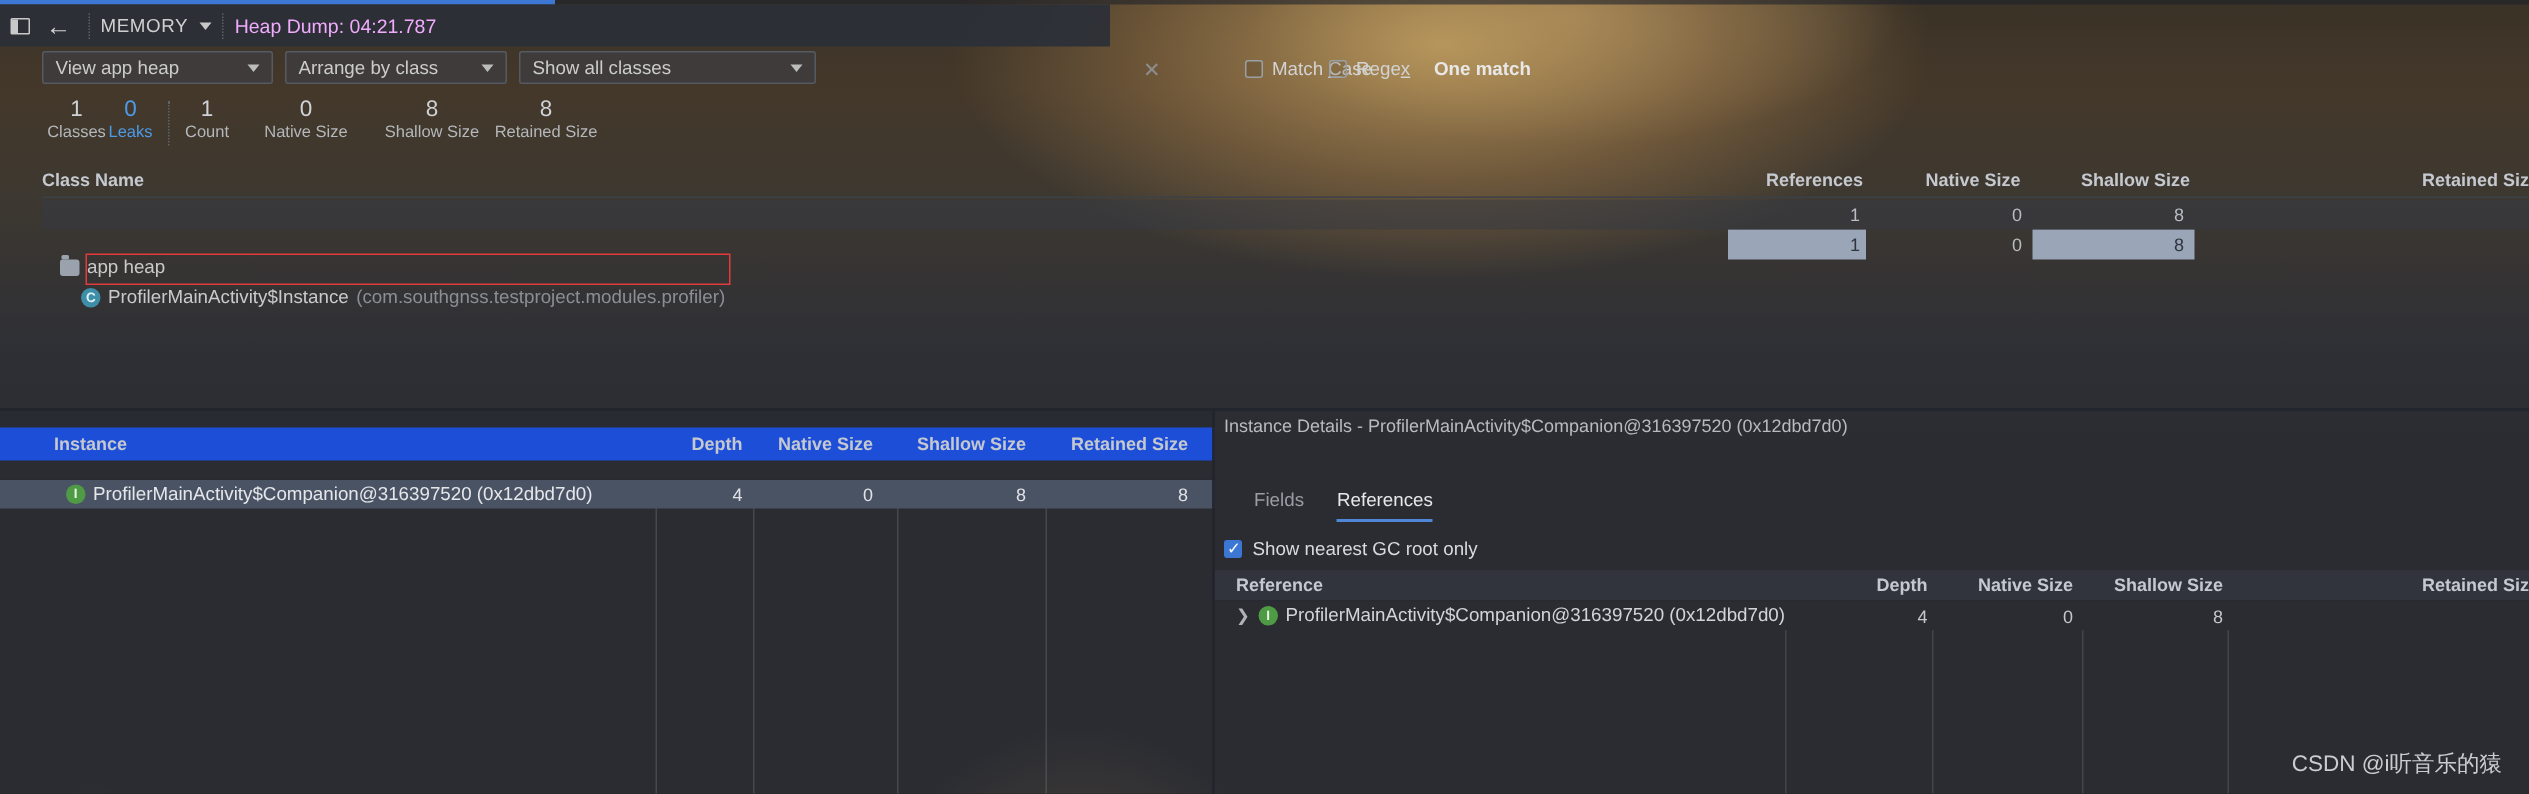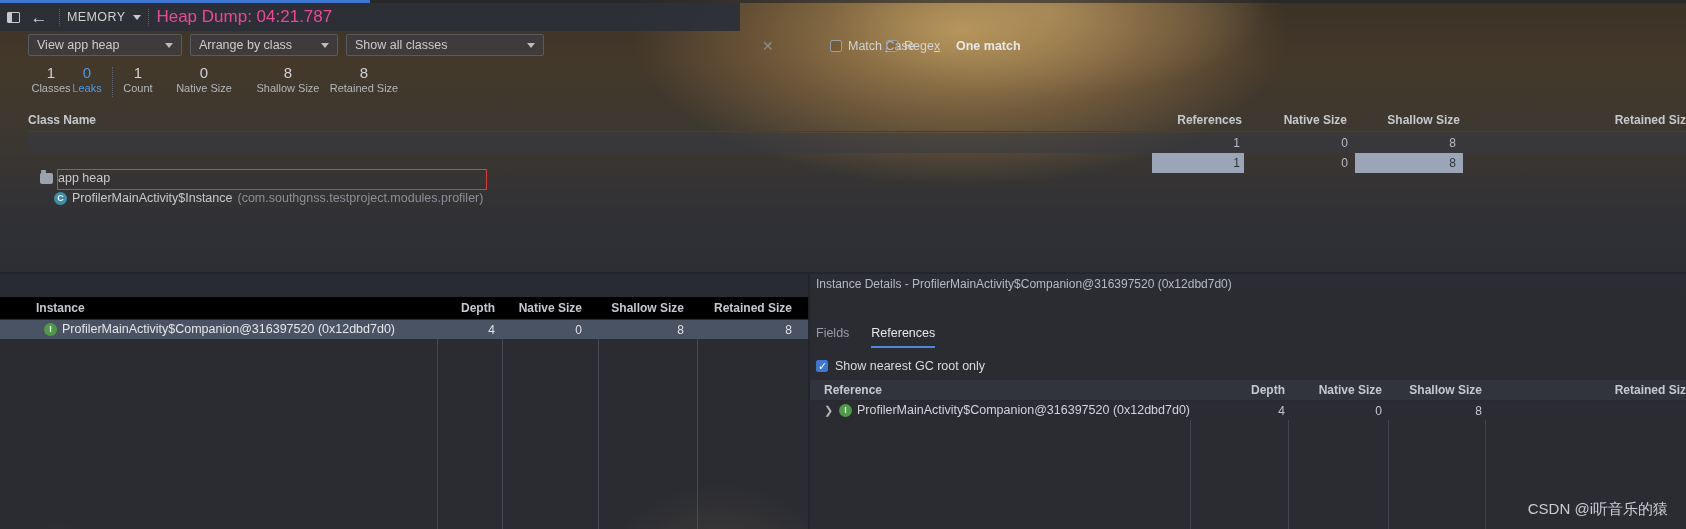--- a/index.html
+++ b/index.html
@@ -45,21 +45,21 @@
     width: 26px; height: 26px; display: flex; align-items: center; justify-content: center;
     color: #c8c8c8;
   }
   .panel-glyph { width: 13px; height: 11px; border: 1.6px solid #c9c9c9; border-radius: 1px; position: relative; }
   .panel-glyph::before { content: ""; position: absolute; left: 0; top: 0; bottom: 0; width: 4px; background: #c9c9c9; }
   .back-arrow { font-size: 17px; line-height: 1; color: #cfcfcf; }
   .vsep { width: 1px; height: 17px; background: #4a4f58; margin: 0 7px; }
   .vsep.dotted { background: none; border-left: 1px dotted #5a6068; }
   .memory-label { font-size: 12.5px; color: #cfcfcf; letter-spacing: .4px; }
   .caret-dn { width: 0; height: 0; border-left: 4.5px solid transparent; border-right: 4.5px solid transparent; border-top: 5px solid #c9c9c9; margin-left: 8px; }
-  .heap-dump { font-size: 17px; color: #ec4899; text-align: center; }
+  .heap-dump { font-size: 13px; color: #f0abfc; text-align: center; }
 
   
   .tbar2 { position: absolute; left: 0; top: 31px; width: 1686px; height: 30px; }
   .combo {
     position: absolute; top: 3px; height: 22px;
     background: rgba(60,64,72,0.55); border: 1px solid #555a63; border-radius: 2px;
     color: #cccccc; font-size: 12.5px;
     display: flex; align-items: center; padding: 0 4px 0 8px;
   }
   .combo .ctext { flex: 1; white-space: nowrap; overflow: hidden; }
@@ -126,38 +126,38 @@
   .hsplit { position: absolute; left: 0; top: 272px; width: 1686px; height: 2px; background: rgba(34,37,43,0.9); }
 
   
   .inst-title {
     position: absolute; left: 28px; top: 277px; width: 780px; height: 18px;
     font-size: 12px; color: #b7bbc0; background: rgba(40,43,50,0.85);
     padding-left: 4px; line-height: 18px; white-space: nowrap;
   }
   .inst-titlebar-bg { position: absolute; left: 0; top: 274px; width: 810px; height: 23px; background: rgba(40,43,50,0.85); }
 
-  .inst-hdr { position: absolute; left: 0; top: 297px; width: 810px; height: 22px; background: #000000; font-size: 12px; font-weight: bold; color: #c5c9cf; }
+  .inst-hdr { position: absolute; left: 0; top: 285px; width: 810px; height: 22px; background: #1d4ed8; font-size: 12px; font-weight: bold; color: #c5c9cf; }
   .inst-hdr .cell { position: absolute; top: 4px; }
   .inst-hdr .cell.r { text-align: right; }
   .inst-hdr-line { position: absolute; left: 0; top: 319px; width: 810px; height: 1px; background: #272a31; }
 
   .inst-row { position: absolute; left: 0; top: 320px; width: 810px; height: 19px; background: #4a5364; font-size: 12.5px; }
   .inst-row .lbl { position: absolute; left: 44px; top: 2px; display: flex; align-items: center; gap: 5px; color: #e4e6e9; white-space: nowrap; }
   .inst-row .num { position: absolute; top: 3px; text-align: right; font-size: 12px; color: #e0e2e6; }
 
   .inst-empty { position: absolute; left: 0; top: 339px; width: 810px; height: 190px; }
   .inst-empty .vline { position: absolute; top: 0; bottom: 0; width: 1px; background: rgba(120,126,136,0.35); }
 
   
   .vsplit { position: absolute; left: 808px; top: 274px; width: 2px; height: 255px; background: rgba(34,37,43,0.9); }
 
   .det-title { position: absolute; left: 816px; top: 277px; font-size: 12px; color: #b7bbc0; white-space: nowrap; }
 
-  .det-tabs { position: absolute; left: 816px; top: 326px; display: flex; gap: 22px; font-size: 12.5px; justify-content: space-between; }
+  .det-tabs { position: absolute; left: 836px; top: 326px; display: flex; gap: 22px; font-size: 12.5px; justify-content: space-between; }
   .det-tab { color: #9a9ea4; padding-bottom: 6px; white-space: nowrap; }
   .det-tab.active { color: #e6e8ea; border-bottom: 2px solid #4f86d6; }
 
   .gcroot-row { position: absolute; left: 816px; top: 359px; display: flex; align-items: center; gap: 7px; font-size: 12.5px; color: #d8dade; }
 
   .ref-hdr { position: absolute; left: 810px; top: 380px; width: 876px; height: 20px; background: #31343c; font-size: 12px; font-weight: bold; color: #c5c9cf; }
   .ref-hdr .cell { position: absolute; top: 3px; }
   .ref-hdr .cell.r { text-align: right; }
   .ref-hdr-line { position: absolute; left: 810px; top: 400px; width: 876px; height: 1px; background: #272a31; }
 

